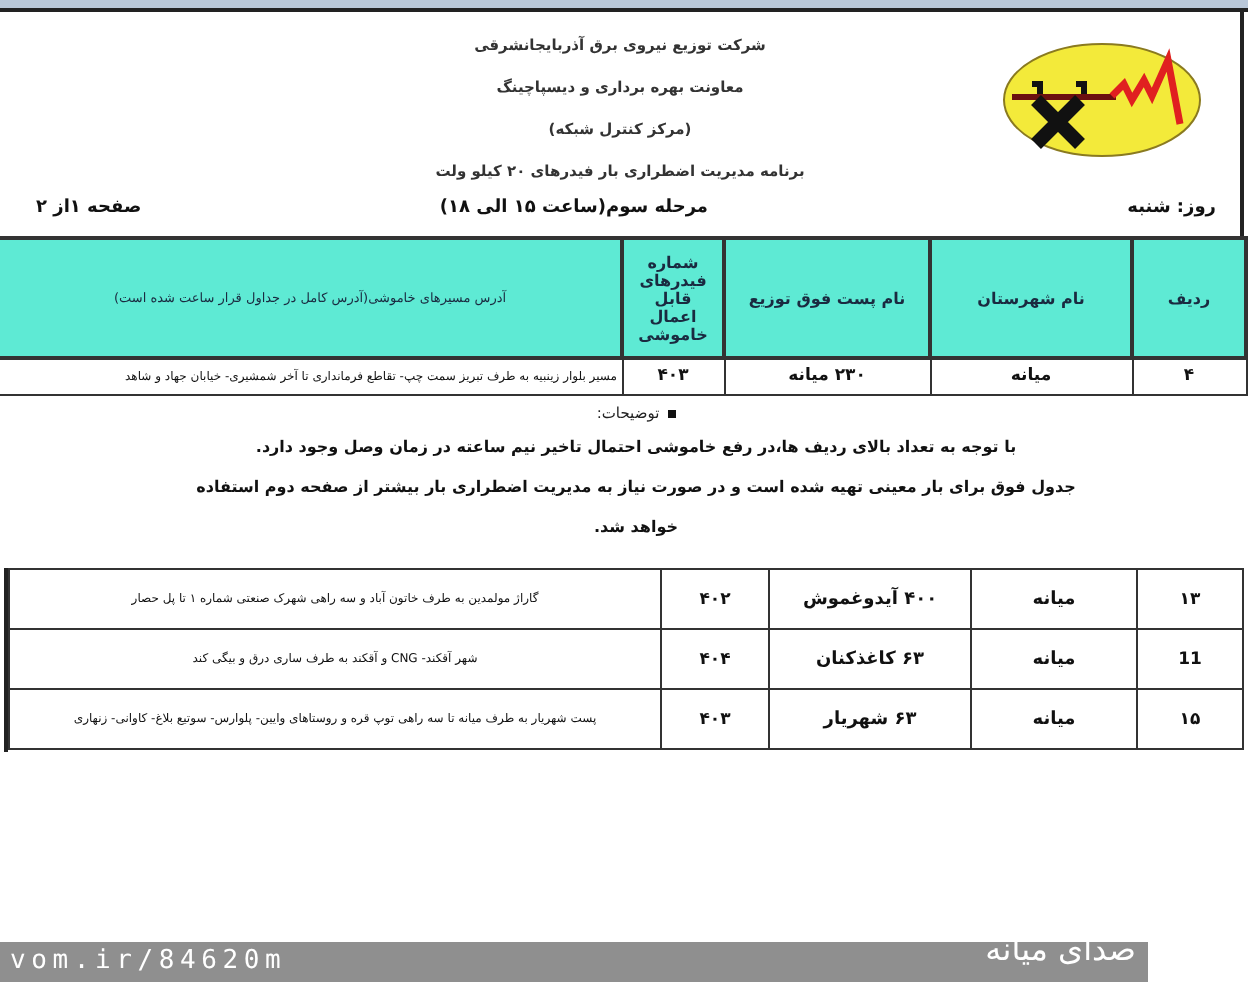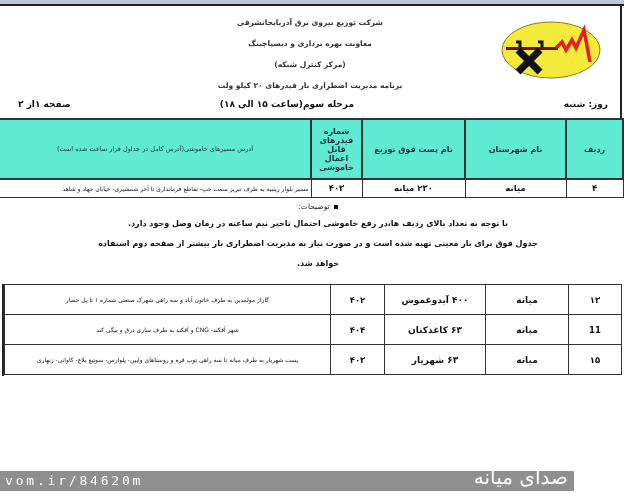--- a/index.html
+++ b/index.html
@@ -40,21 +40,21 @@
   .t2 { left: 4px; top: 284px; width: 618px; }
   .t2 td { border: 1.5px solid #333; height: 30px; text-align: center; font-size: 8.5px; }
   .t2 td.num { font-weight: bold; }
   .t2 td.sub { font-weight: bold; font-size: 9px; }
   .t2 td.addr { font-size: 6px; padding: 0 4px; white-space: nowrap; overflow: hidden; }
   .t2-left-edge { position: absolute; left: 0; top: 284px; width: 4px; height: 92px; border-right: 2px solid #222; }
 
   
   .footer { position: absolute; left: 0; top: 471px; width: 574px; height: 20px; background: #8f8f8f; }
   .footer .url { position: absolute; left: 5px; top: 2px; font-family: "DejaVu Sans Mono", monospace; font-size: 13px; color: #fff; letter-spacing: 2.8px; }
-  .footer .brand { position: absolute; right: 6px; top: -6px; font-family: "DejaVu Serif", serif; font-size: 20px; color: #fff; direction: rtl; }
+  .footer .brand { position: absolute; right: 6px; top: -6px; font-family: "DejaVu Serif", serif; font-size: 16px; color: #fff; direction: rtl; }
 </style>
 </head>
 <body>
 
 <div class="top-strip"></div>
 <div class="top-line"></div>
 <div class="right-frame"></div>
 
 <div class="header-lines">
   <div class="hl">شرکت توزیع نیروی برق آذربایجانشرقی</div>

